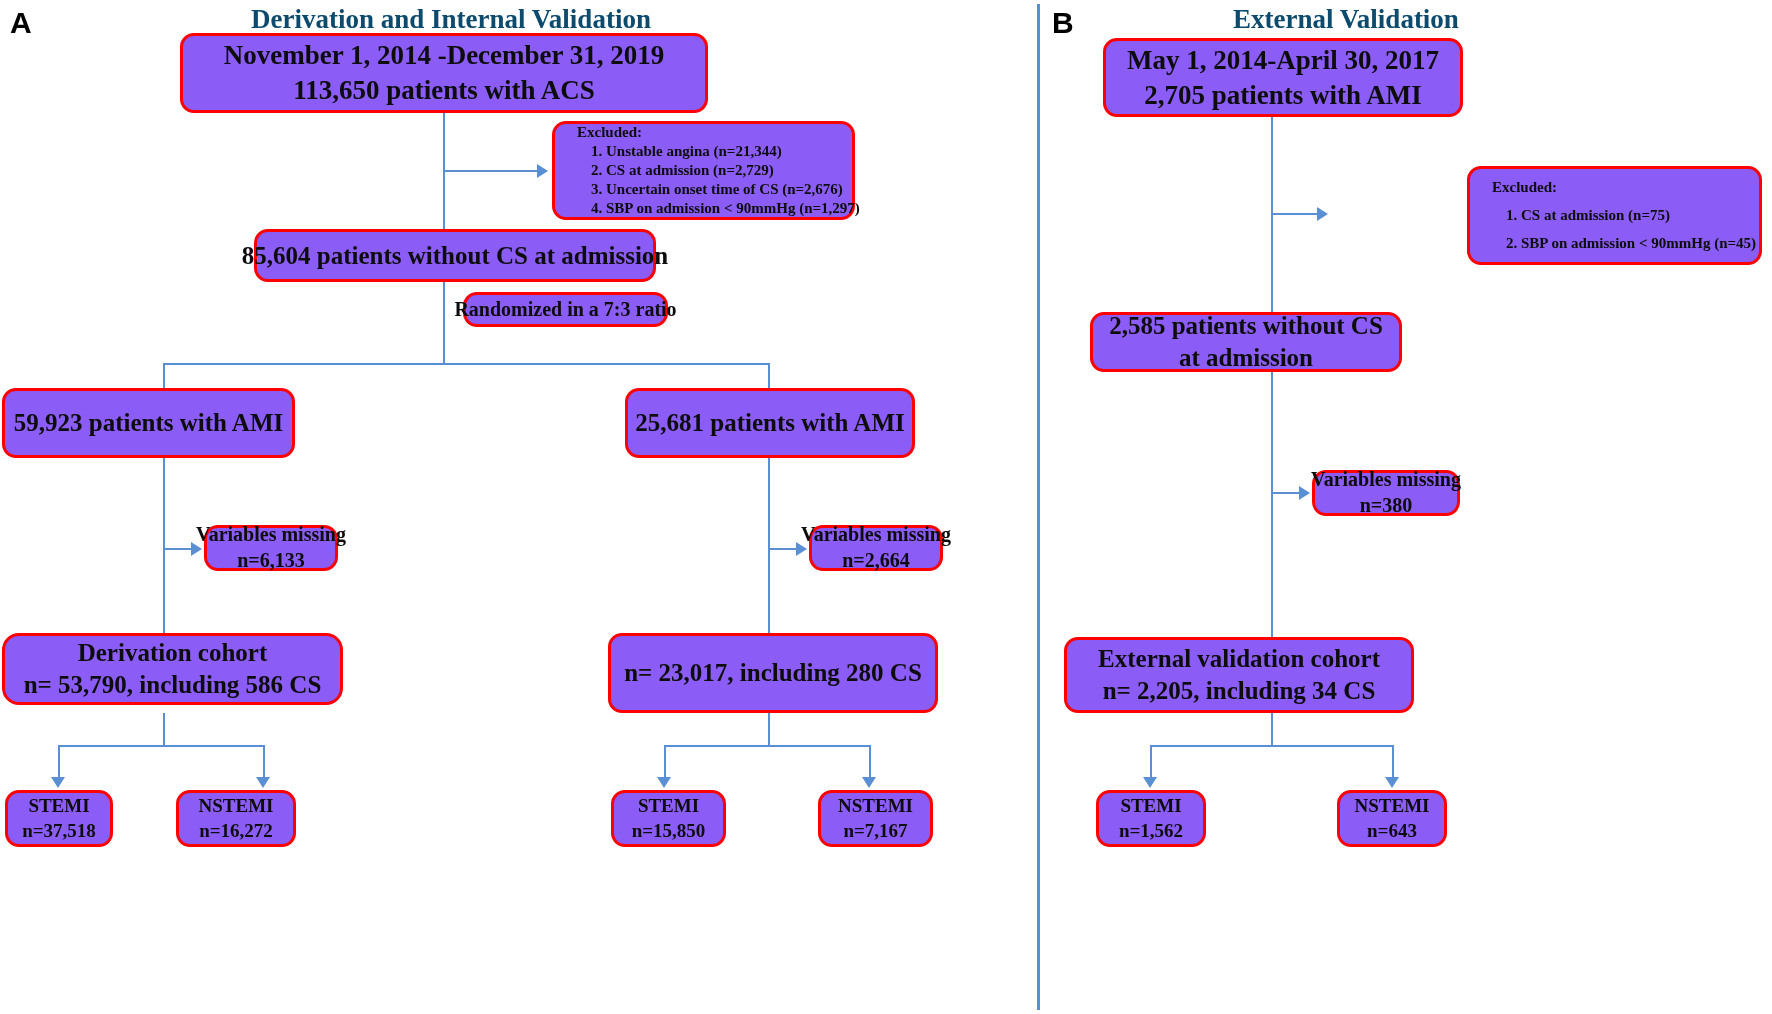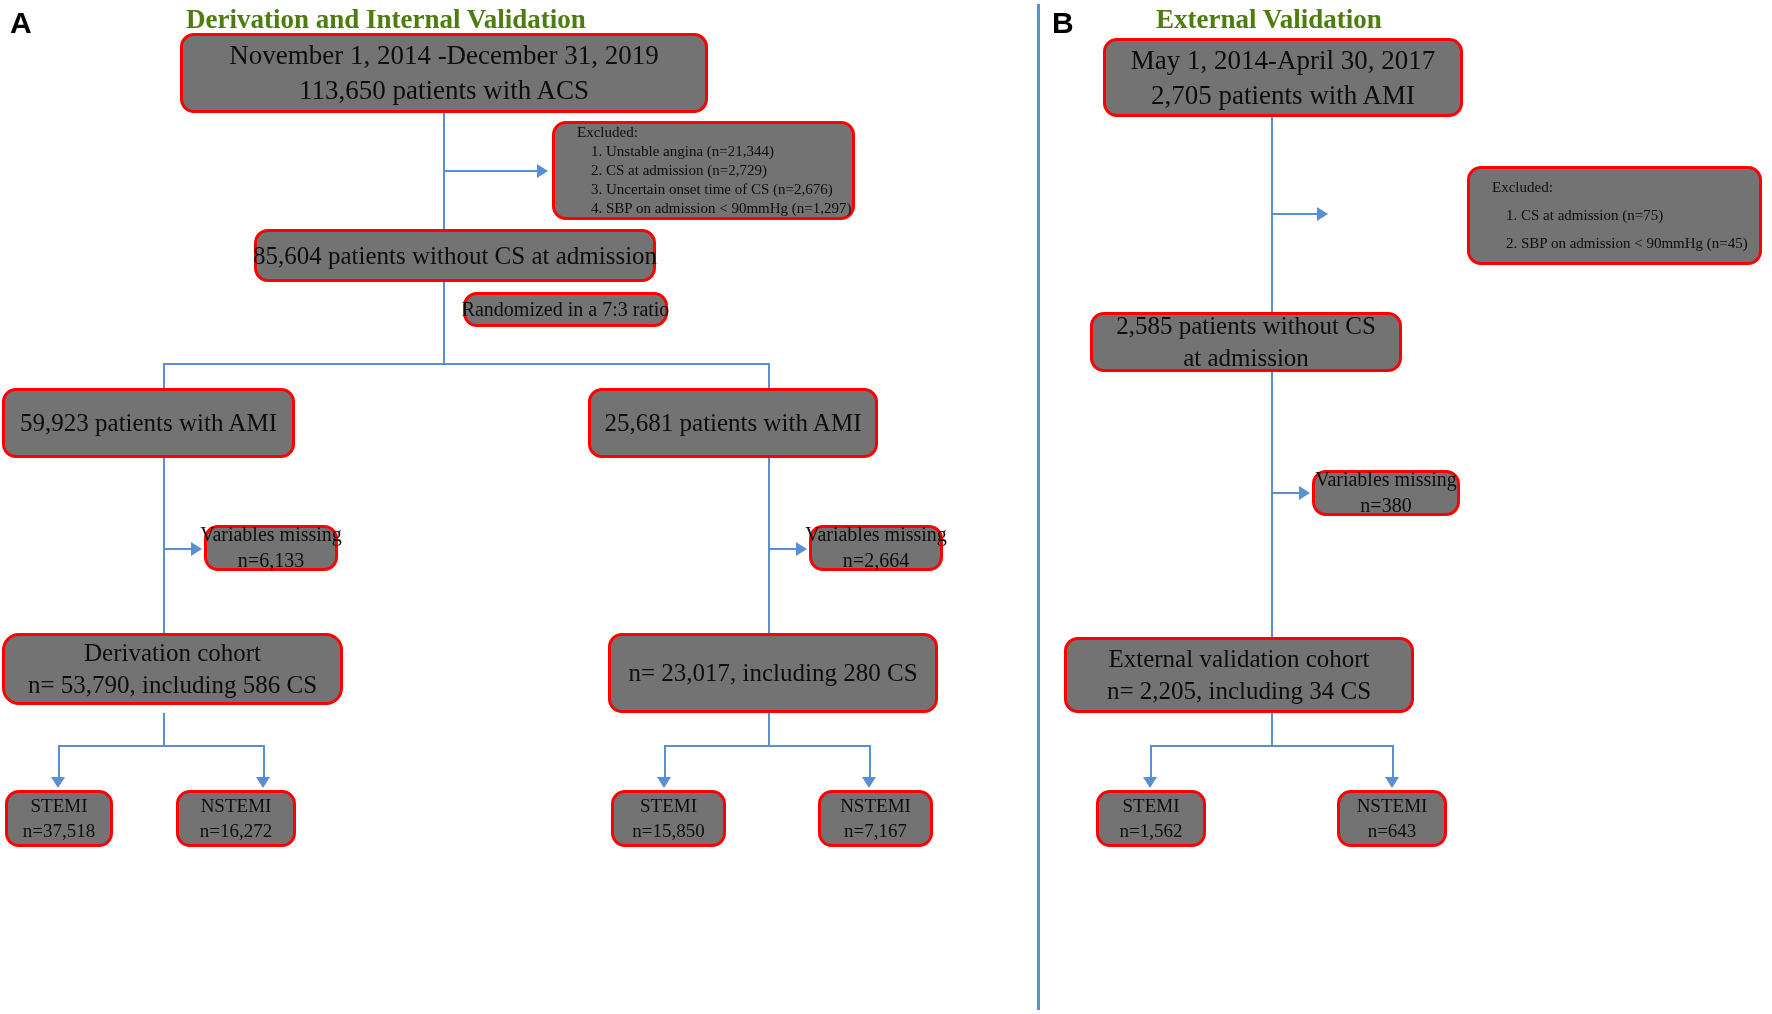--- a/index.html
+++ b/index.html
@@ -8,32 +8,33 @@
     background:#ffffff;
     font-family:"Liberation Serif", serif;
     position:relative;
     overflow:hidden;
   }
   #stage{position:absolute;left:0;top:0;width:1772px;height:1014px;}
 
   
   .box{
     position:absolute;
-    background:#737373;
+    background:#8b5cf6;
     border:3px solid #ff0000;
     border-radius:14px;
     box-sizing:border-box;
     display:flex;
     flex-direction:column;
     align-items:center;
     justify-content:center;
     text-align:center;
     color:#0d0d0d;
     line-height:1.28;
     white-space:pre-line;
+    font-weight:bold;
   }
   .box .ln{display:block;white-space:nowrap;}
 
   .big      {font-size:27px;}
   .mid      {font-size:25px;}
   .small    {font-size:20px;}
   .tiny     {font-size:15px;}
   .leaf     {font-size:19px;}
 
   
@@ -52,22 +53,23 @@
     font-family:"Liberation Sans", sans-serif;
     font-weight:bold;
     font-size:30px;
     color:#000;
   }
   .panel-title{
     position:absolute;
     font-family:"Liberation Serif", serif;
     font-weight:bold;
     font-size:27px;
-    color:#4d7c0f;
+    color:#0c4a6e;
     white-space:nowrap;
+    text-align:center;
   }
 
   
   .vline{position:absolute;background:#5b8fd4;width:2px;}
   .hline{position:absolute;background:#5b8fd4;height:2px;}
   .divider{position:absolute;background:#5b8fd4;width:3px;}
 
   
   .arrow-down{
     position:absolute;width:0;height:0;
@@ -148,21 +150,21 @@
 
   <div class="box leaf" style="left:5px;top:790px;width:108px;height:57px;">
     <span class="ln">STEMI</span>
     <span class="ln">n=37,518</span>
   </div>
   <div class="box leaf" style="left:176px;top:790px;width:120px;height:57px;">
     <span class="ln">NSTEMI</span>
     <span class="ln">n=16,272</span>
   </div>
 
-  <div class="box mid" style="left:588px;top:388px;width:290px;height:70px;">
+  <div class="box mid" style="left:625px;top:388px;width:290px;height:70px;">
     <span class="ln">25,681 patients with AMI</span>
   </div>
   <div class="vline" style="left:768px;top:458px;height:175px;"></div>
   <div class="hline" style="left:768px;top:548px;width:30px;"></div>
   <div class="arrow-right" style="left:796px;top:542px;"></div>
 
   <div class="box small" style="left:809px;top:525px;width:134px;height:46px;">
     <span class="ln">Variables missing</span>
     <span class="ln">n=2,664</span>
   </div>

